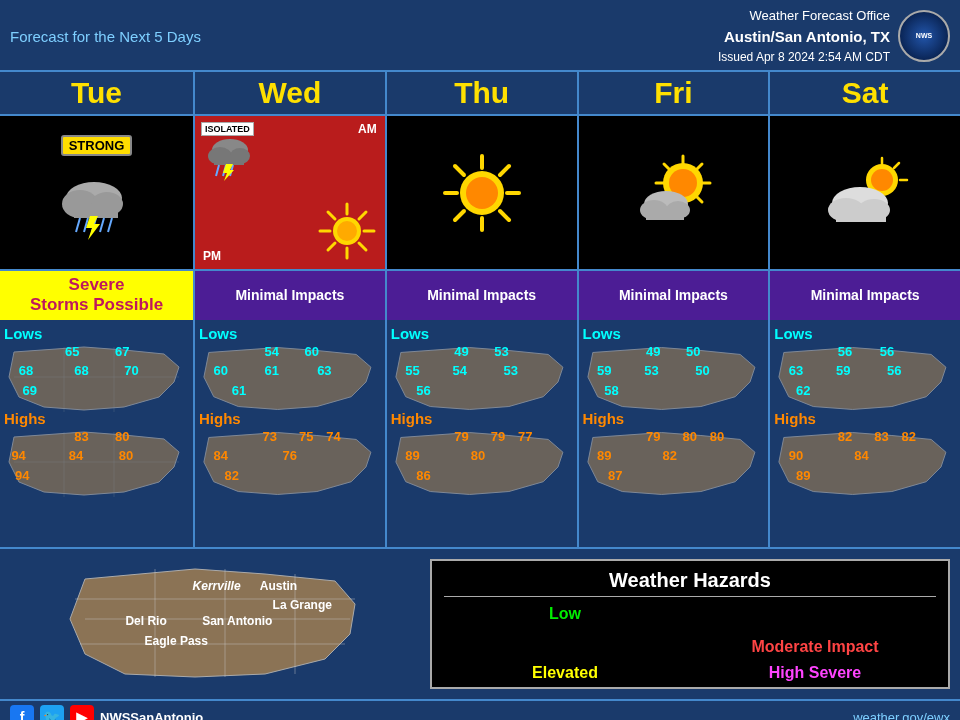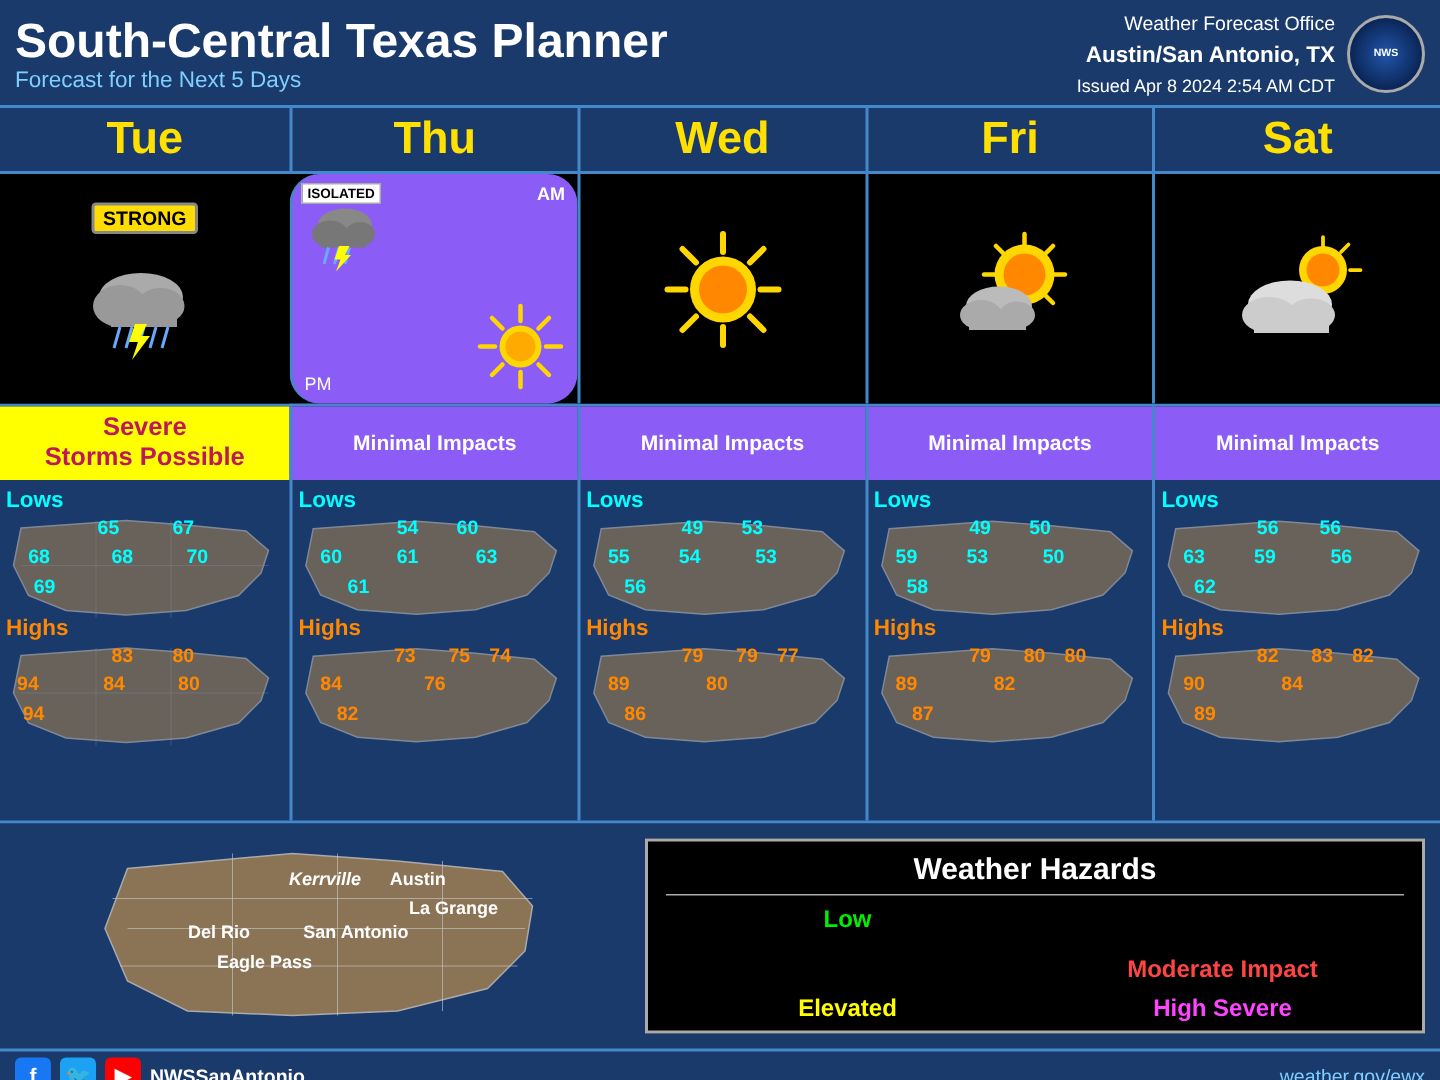--- a/index.html
+++ b/index.html
@@ -104,40 +104,39 @@
       font-weight: bold;
       font-size: 13px;
       border: 2px solid #888;
       padding: 1px 6px;
       margin-bottom: 4px;
       border-radius: 3px;
     }
 
     
     .icon-cell.wed {
-      background: #8b5cf6;
+      background: #b91c1c;
       position: relative;
-      border-radius: 20px;
     }
     .wed-line {
       position: absolute;
       top: 0; left: 0;
       width: 100%; height: 100%;
       background: linear-gradient(to bottom-right, transparent calc(50% - 1px), white calc(50% - 1px), white calc(50% + 1px), transparent calc(50% + 1px));
       pointer-events: none;
     }
     .am-label {
       position: absolute;
       top: 6px; right: 8px;
       color: #fff; font-size: 12px; font-weight: bold;
     }
     .pm-label {
       position: absolute;
       bottom: 6px; left: 8px;
-      color: #fff; font-size: 12px; font-weight: normal;
+      color: #fff; font-size: 12px; font-weight: bold;
     }
     .isolated-badge {
       position: absolute;
       top: 6px; left: 6px;
       background: #fff;
       color: #000;
       font-size: 9px;
       font-weight: bold;
       padding: 1px 3px;
       border: 1px solid #aaa;
@@ -161,21 +160,21 @@
       padding: 4px;
     }
     .impact-cell:first-child { border-left: none; }
     .impact-severe {
       background: #ffff00;
       color: #be185d;
       font-size: 17px;
       line-height: 1.2;
     }
     .impact-minimal {
-      background: #8b5cf6;
+      background: #4c1d95;
       color: #fff;
     }
 
     
     #temps-row {
       display: grid;
       grid-template-columns: 193px 1fr 1fr 1fr 1fr;
       background: #1a3a6b;
       height: 230px;
       border-bottom: 2px solid #4488cc;
@@ -311,37 +310,36 @@
       fill: #8B7355;
       stroke: #aaa;
       stroke-width: 1;
     }
   </style>
 </head>
 <body>
 
 <div id="header">
   <div id="header-left">
-    <div class="main-title">South-Central Texas Planner</div>
     <div class="sub-title">Forecast for the Next 5 Days</div>
   </div>
   <div id="header-right">
     <div class="wfo-text">
       <div>Weather Forecast Office</div>
       <div style="font-weight:bold;font-size:15px;">Austin/San Antonio, TX</div>
       <div style="font-size:12px;">Issued Apr 8 2024  2:54 AM CDT</div>
     </div>
     <div class="nws-logo">NWS</div>
   </div>
 </div>
 
 <div id="day-headers">
   <div class="day-header">Tue</div>
+  <div class="day-header">Wed</div>
   <div class="day-header">Thu</div>
-  <div class="day-header">Wed</div>
   <div class="day-header">Fri</div>
   <div class="day-header">Sat</div>
 </div>
 
 <div id="icons-row">
 
   <div class="icon-cell tue">
     <div class="strong-badge">STRONG</div>
     <svg class="weather-icon-svg" viewBox="0 0 90 90">
 

